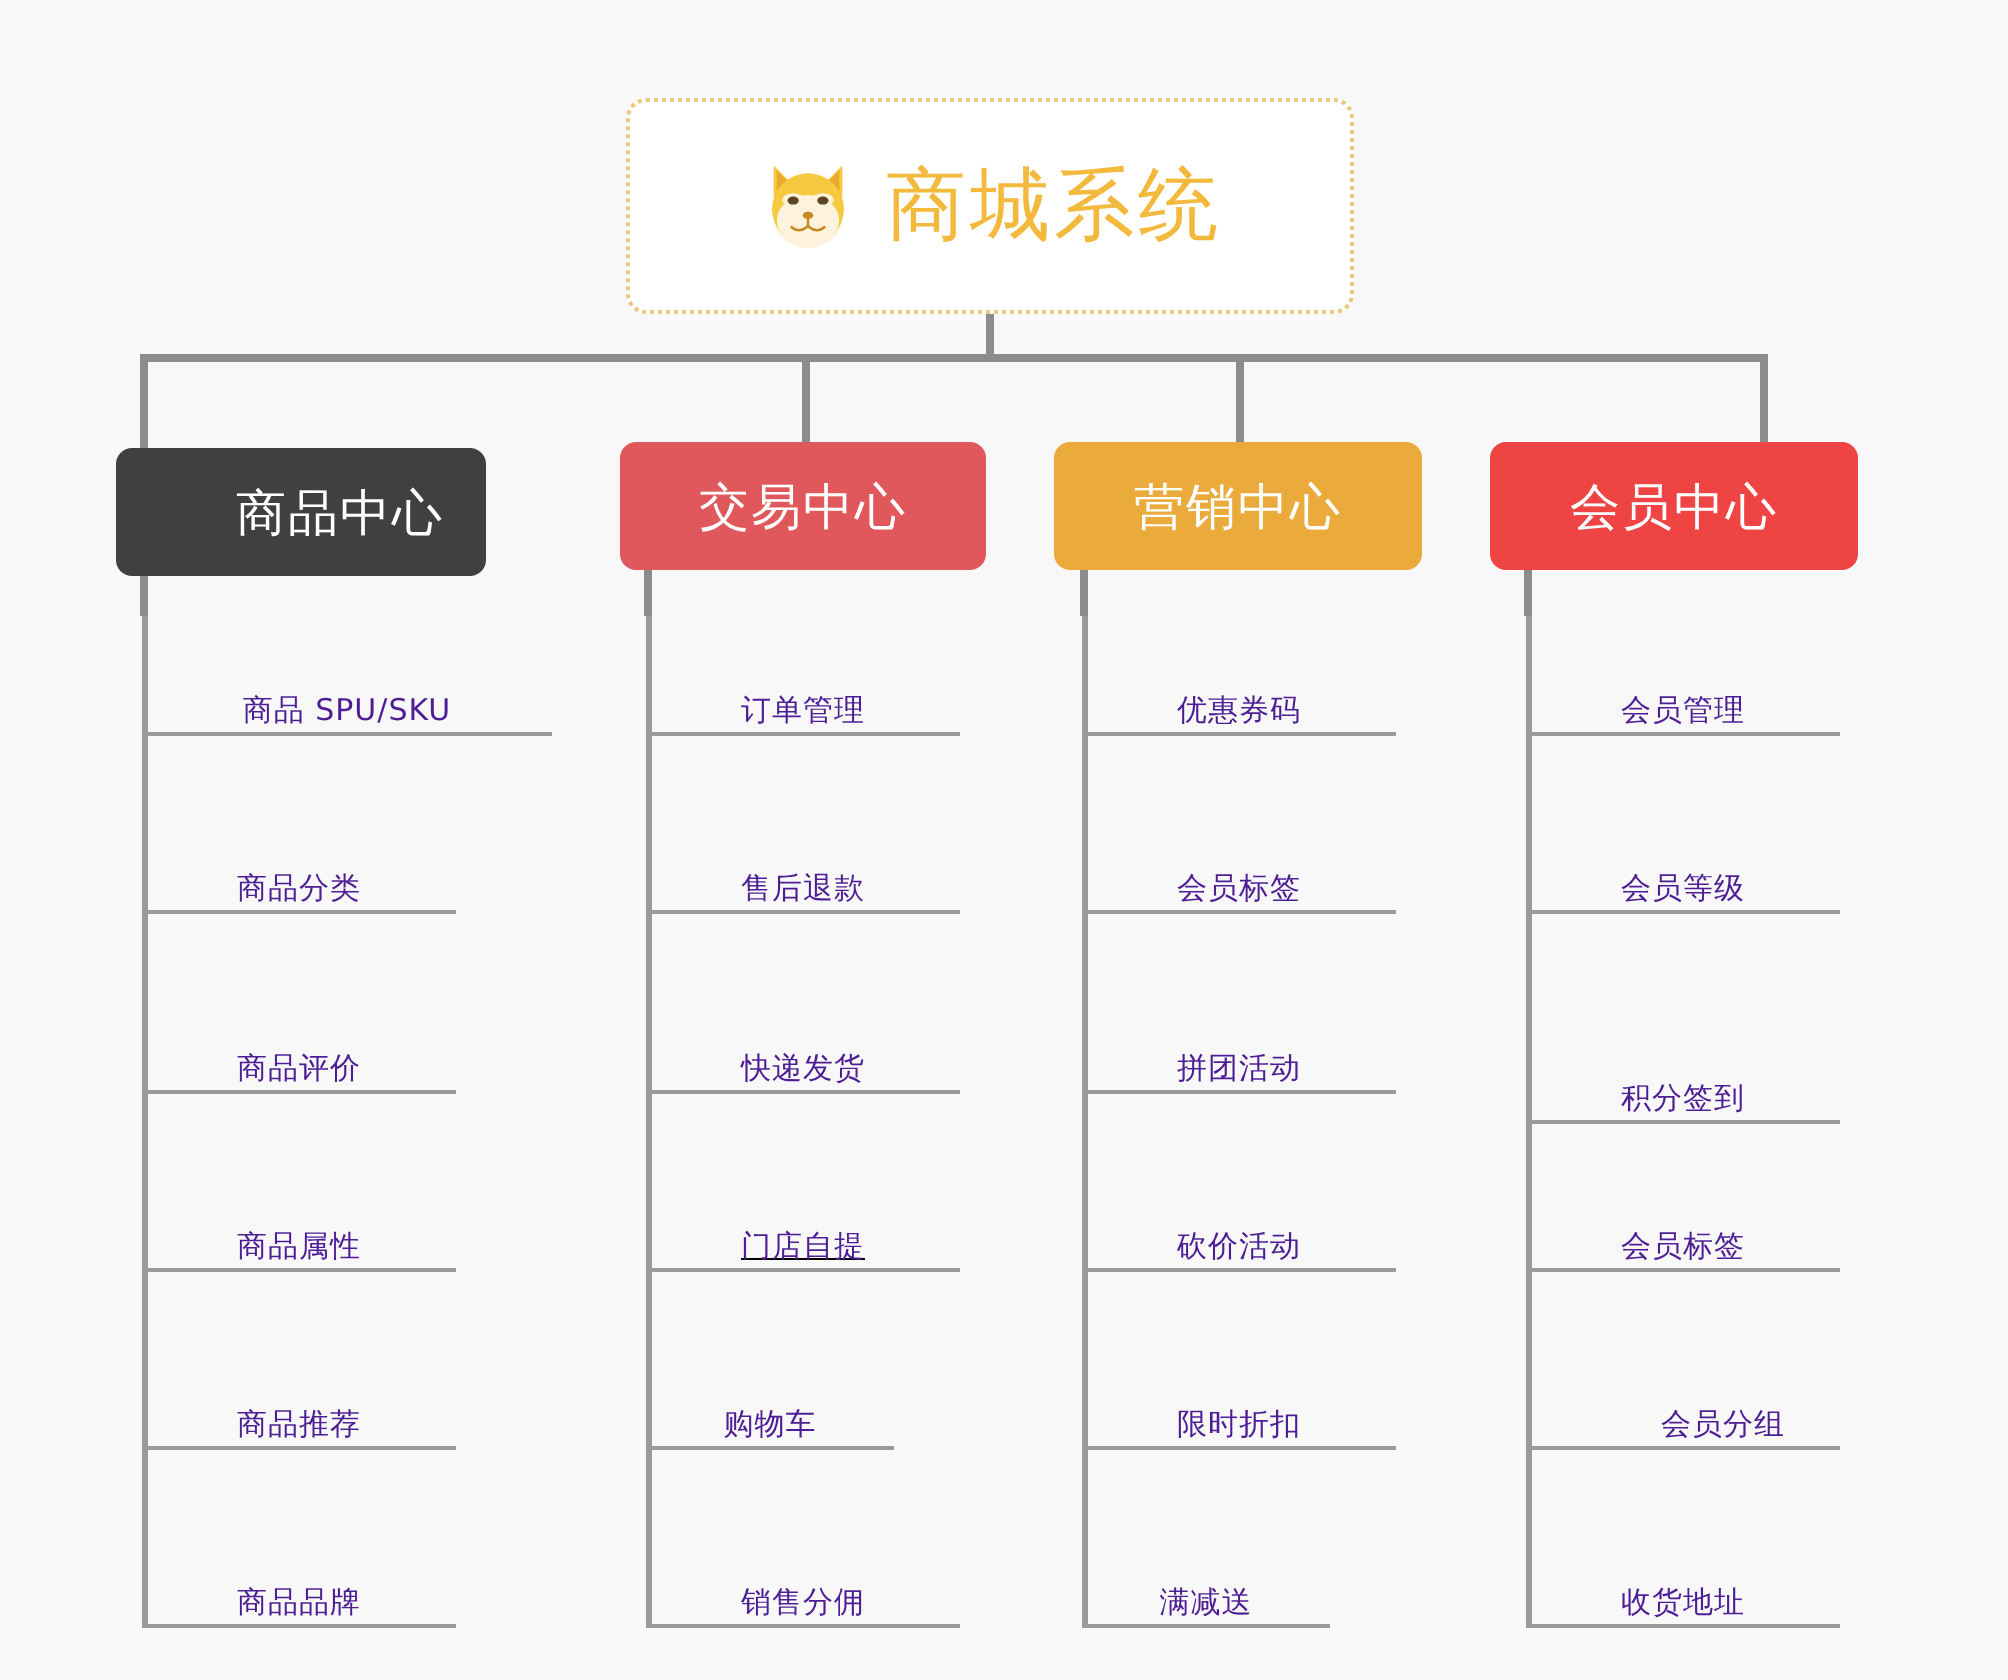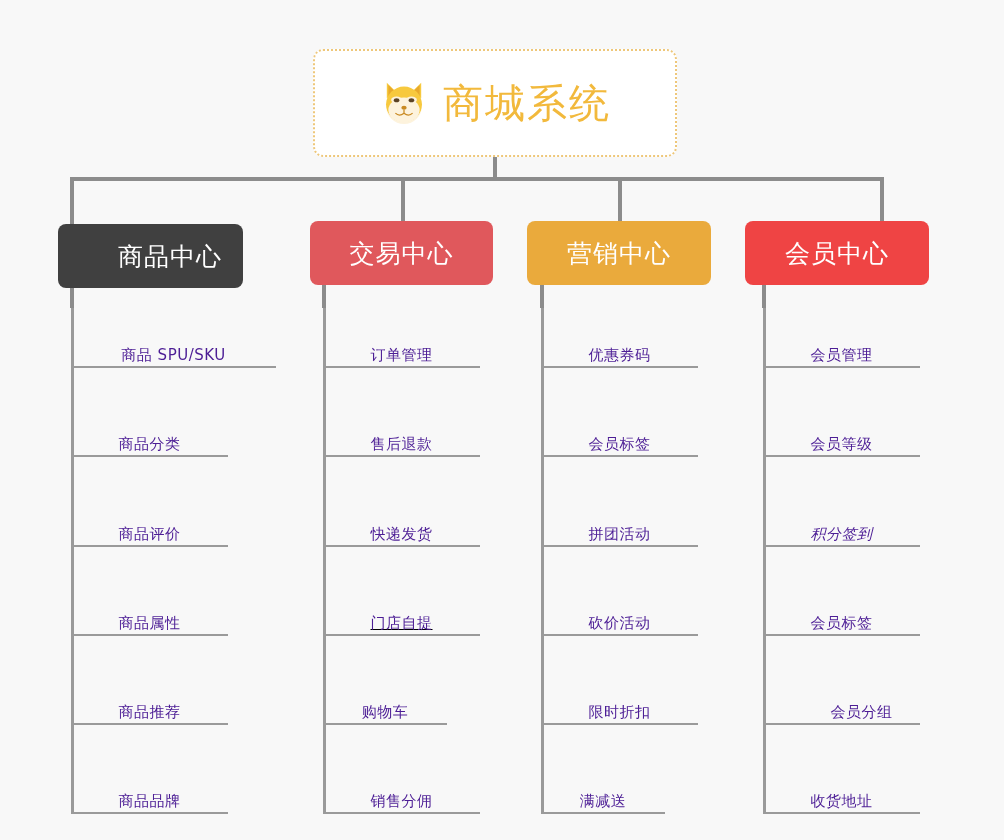--- a/index.html
+++ b/index.html
@@ -204,21 +204,21 @@
       <span>会员中心</span>
     </div>
     <div class="line v-line" style="left: 762px; top: 269px; height: 23px; background: rgb(140, 140, 140);"></div>
     <div class="trunk" style="left: 763px; top: 292px; height: 506px;"></div>
     <div class="leaf" style="left: 763px; top: 292px; height: 60px; width: 157px;">
       <span class="leaf-label">会员管理</span>
     </div>
     <div class="leaf" style="left: 763px; top: 382px; height: 59px; width: 157px;">
       <span class="leaf-label">会员等级</span>
     </div>
-    <div class="leaf" style="left: 763px; top: 471px; height: 60px; width: 157px; font-style: italic;">
+    <div class="leaf" style="left: 763px; top: 486px; height: 60px; width: 157px;">
       <span class="leaf-label">积分签到</span>
     </div>
     <div class="leaf" style="left: 763px; top: 560px; height: 60px; width: 157px;">
       <span class="leaf-label">会员标签</span>
     </div>
     <div class="leaf" style="left: 763px; top: 649px; height: 60px; width: 157px; padding-left: 40px;">
       <span class="leaf-label">会员分组</span>
     </div>
     <div class="leaf" style="left: 763px; top: 738px; height: 60px; width: 157px; justify-content: center;">
       <span class="leaf-label">收货地址</span>

